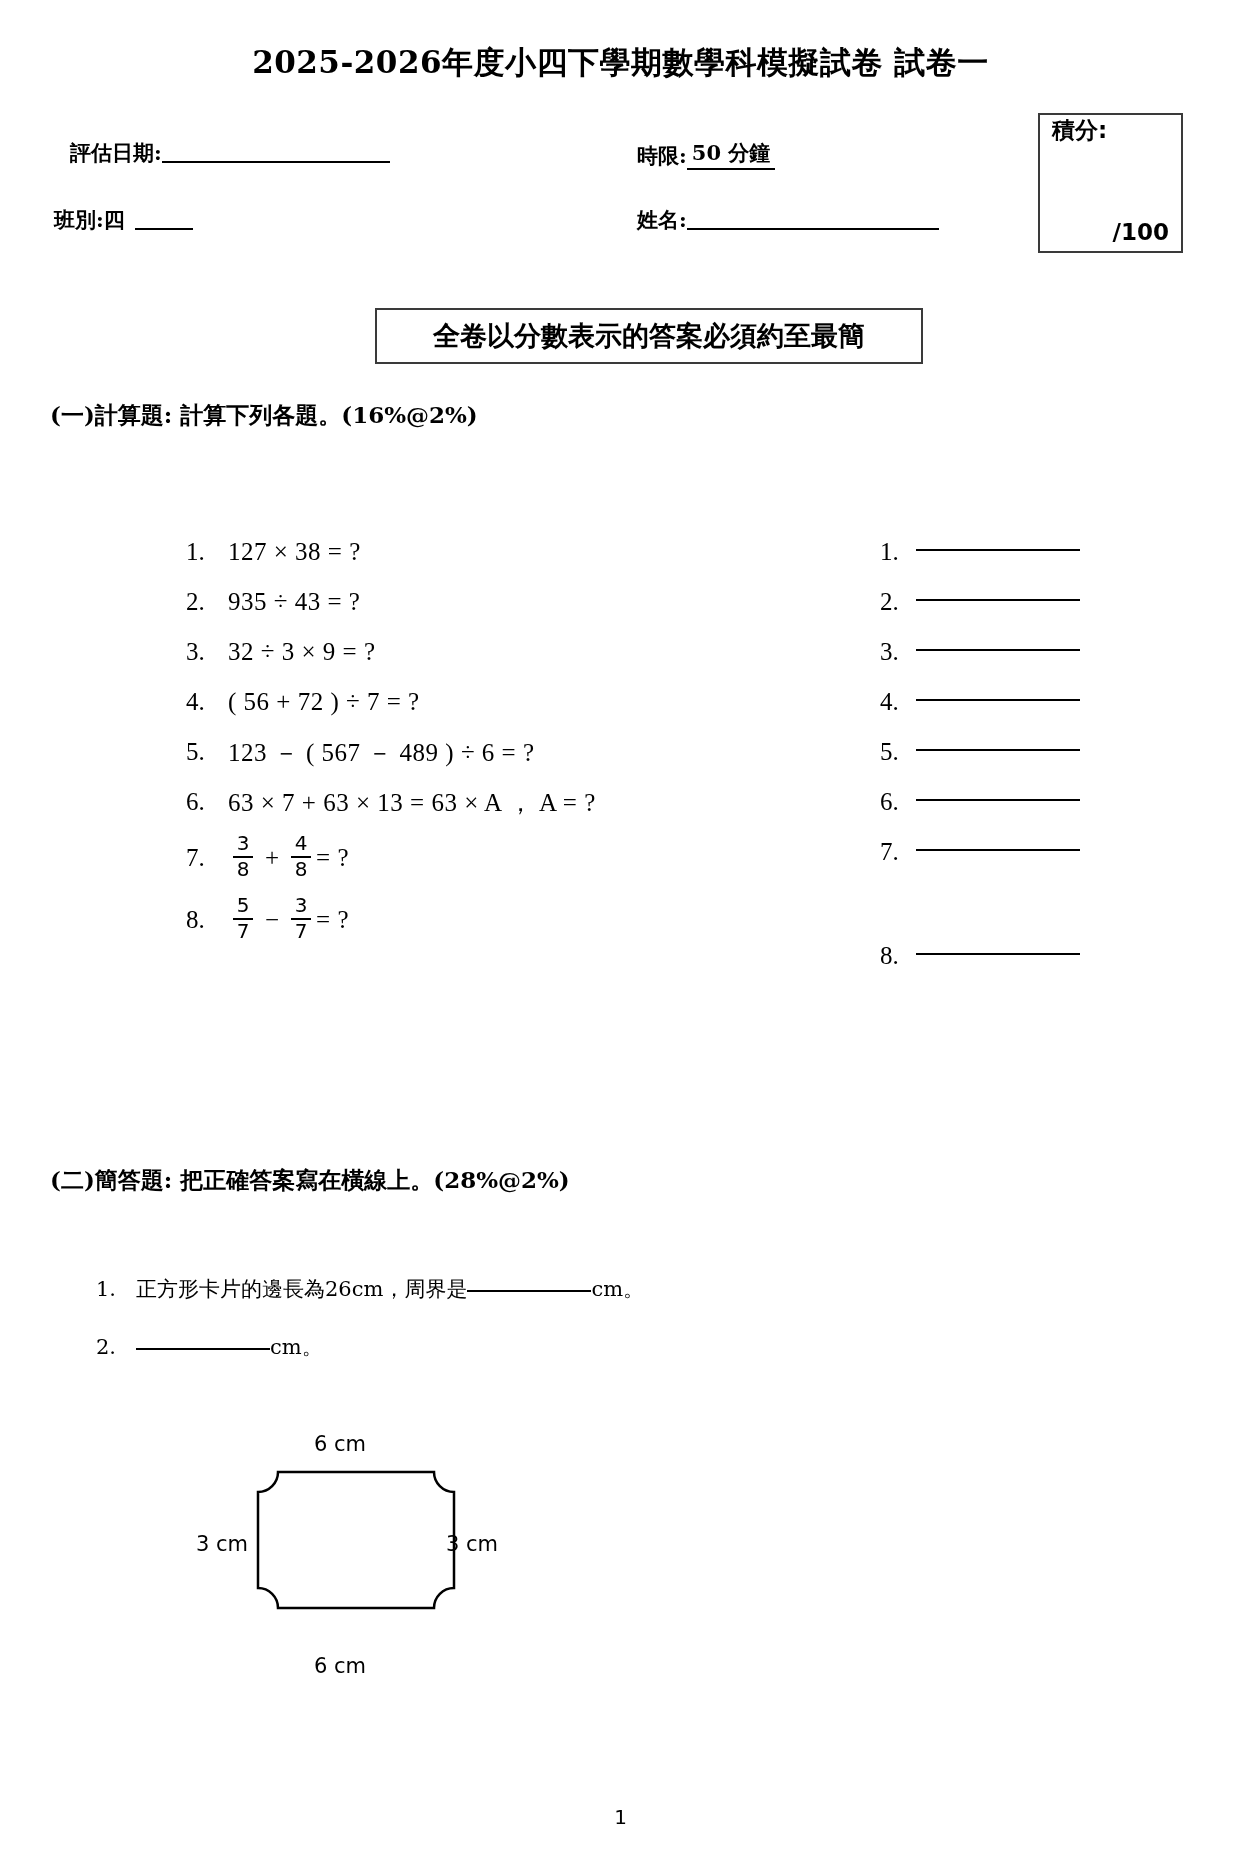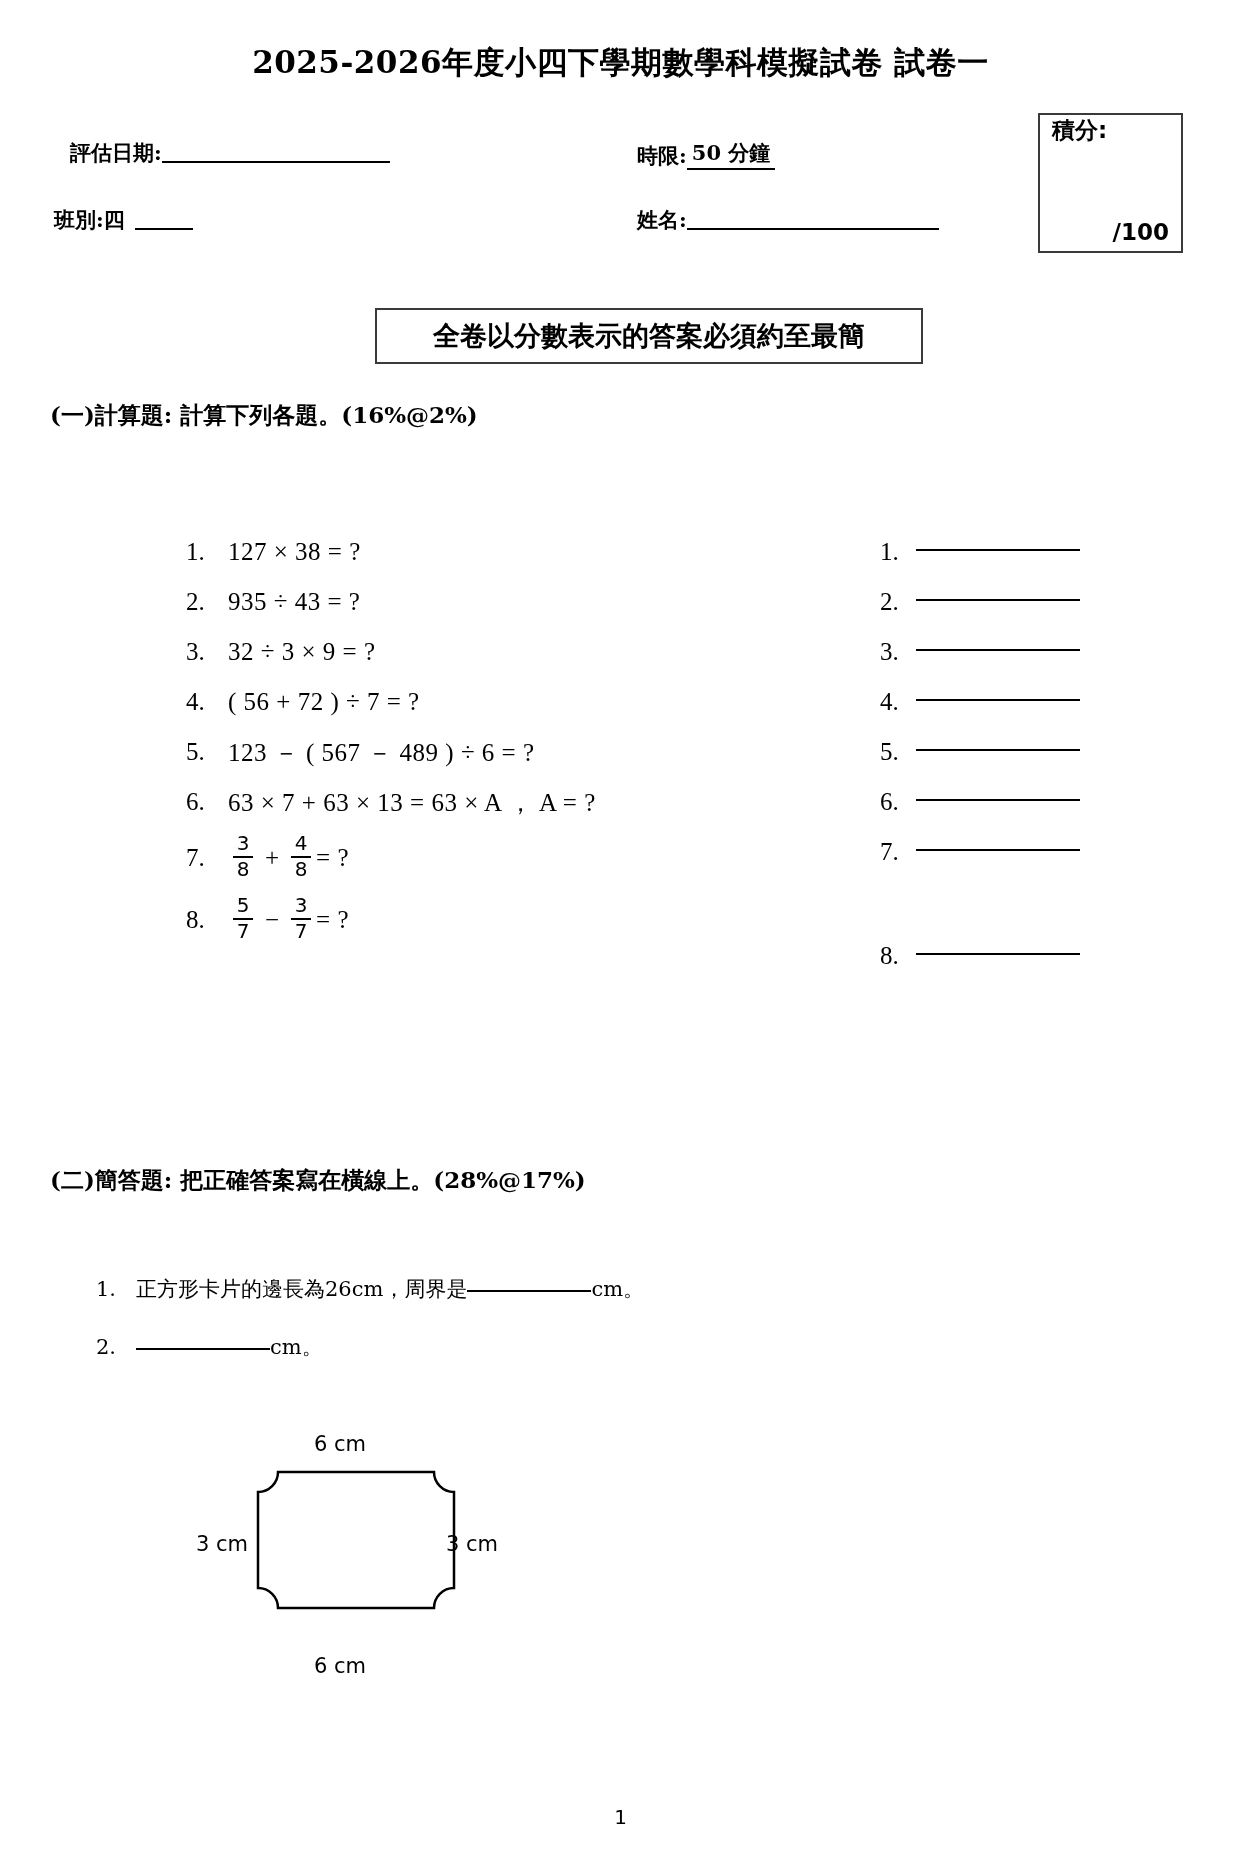--- a/index.html
+++ b/index.html
@@ -397,21 +397,21 @@
     <div class="answer-item">
       <span class="answer-num">7.</span>
       <span class="answer-rule"></span>
     </div>
     <div class="answer-item" id="answer-item-8">
       <span class="answer-num">8.</span>
       <span class="answer-rule"></span>
     </div>
   </div>
 
-  <div class="section-heading" id="section-2-heading">(二)簡答題: 把正確答案寫在橫線上。(28%@17%)</div>
+  <div class="section-heading" id="section-2-heading">(二)簡答題: 把正確答案寫在橫線上。(28%@2%)</div>
 
   <div class="sa-list">
     <div class="sa-item">
       <span class="sa-num">1.</span>
       <span>正方形卡片的邊長為26cm，周界是</span>
       <span class="sa-blank blank-w1"></span>
       <span>cm。</span>
     </div>
     <div class="sa-item">
       <span class="sa-num">2.</span>

